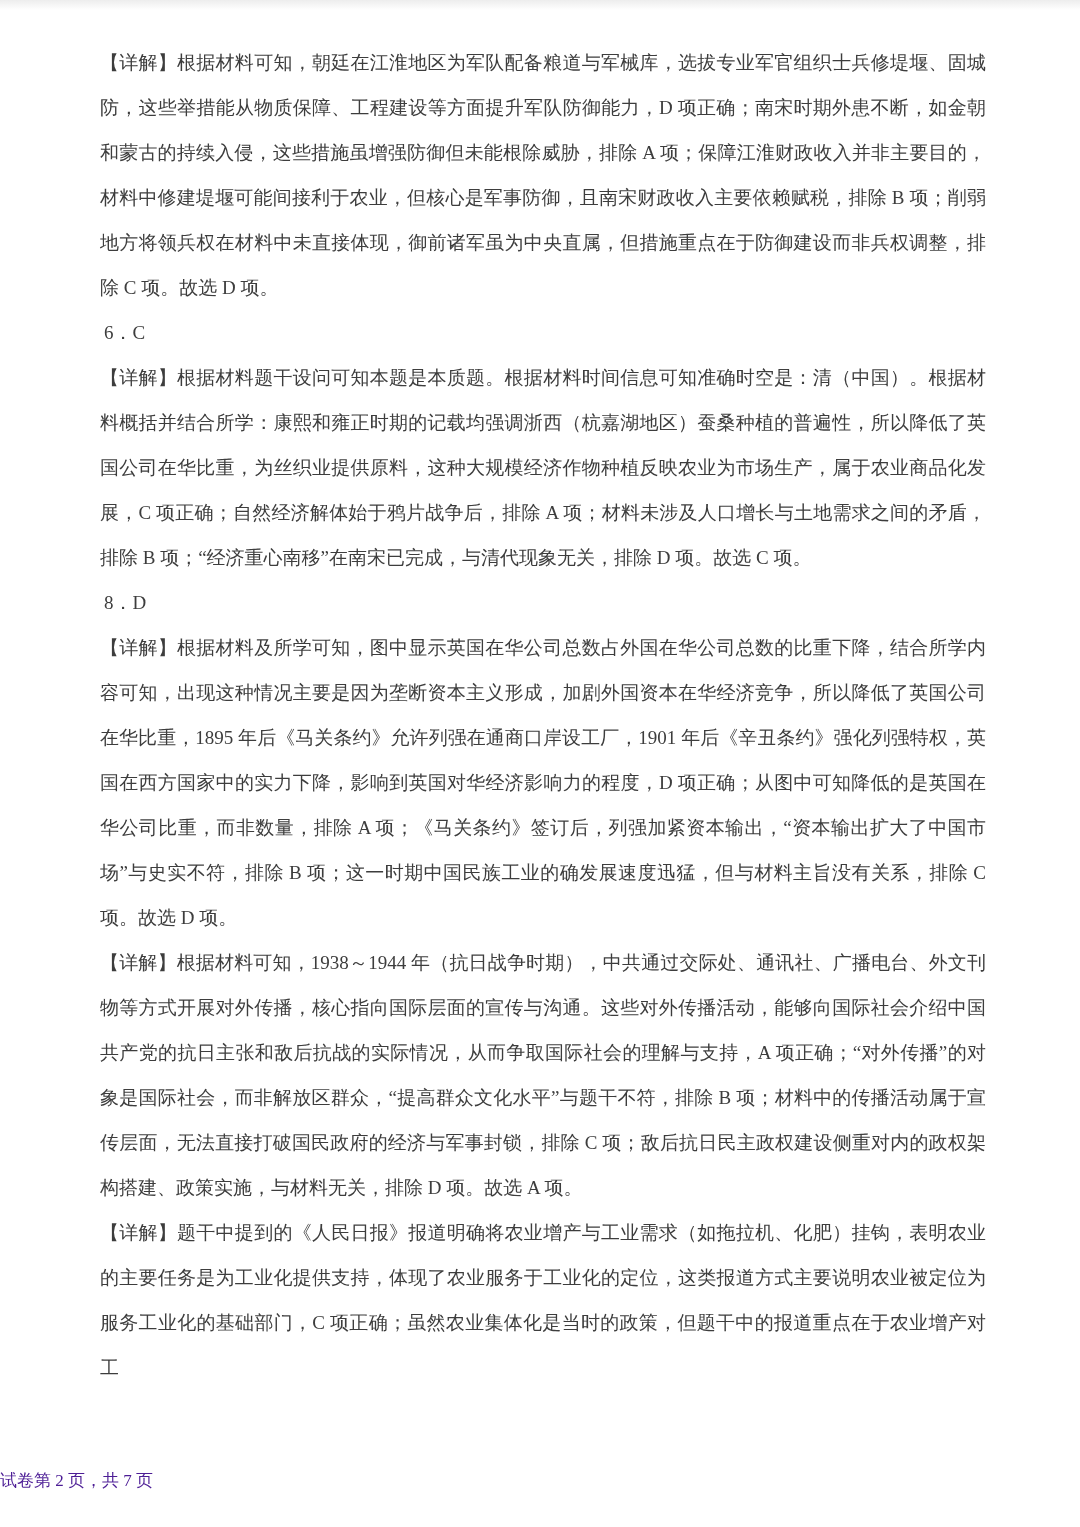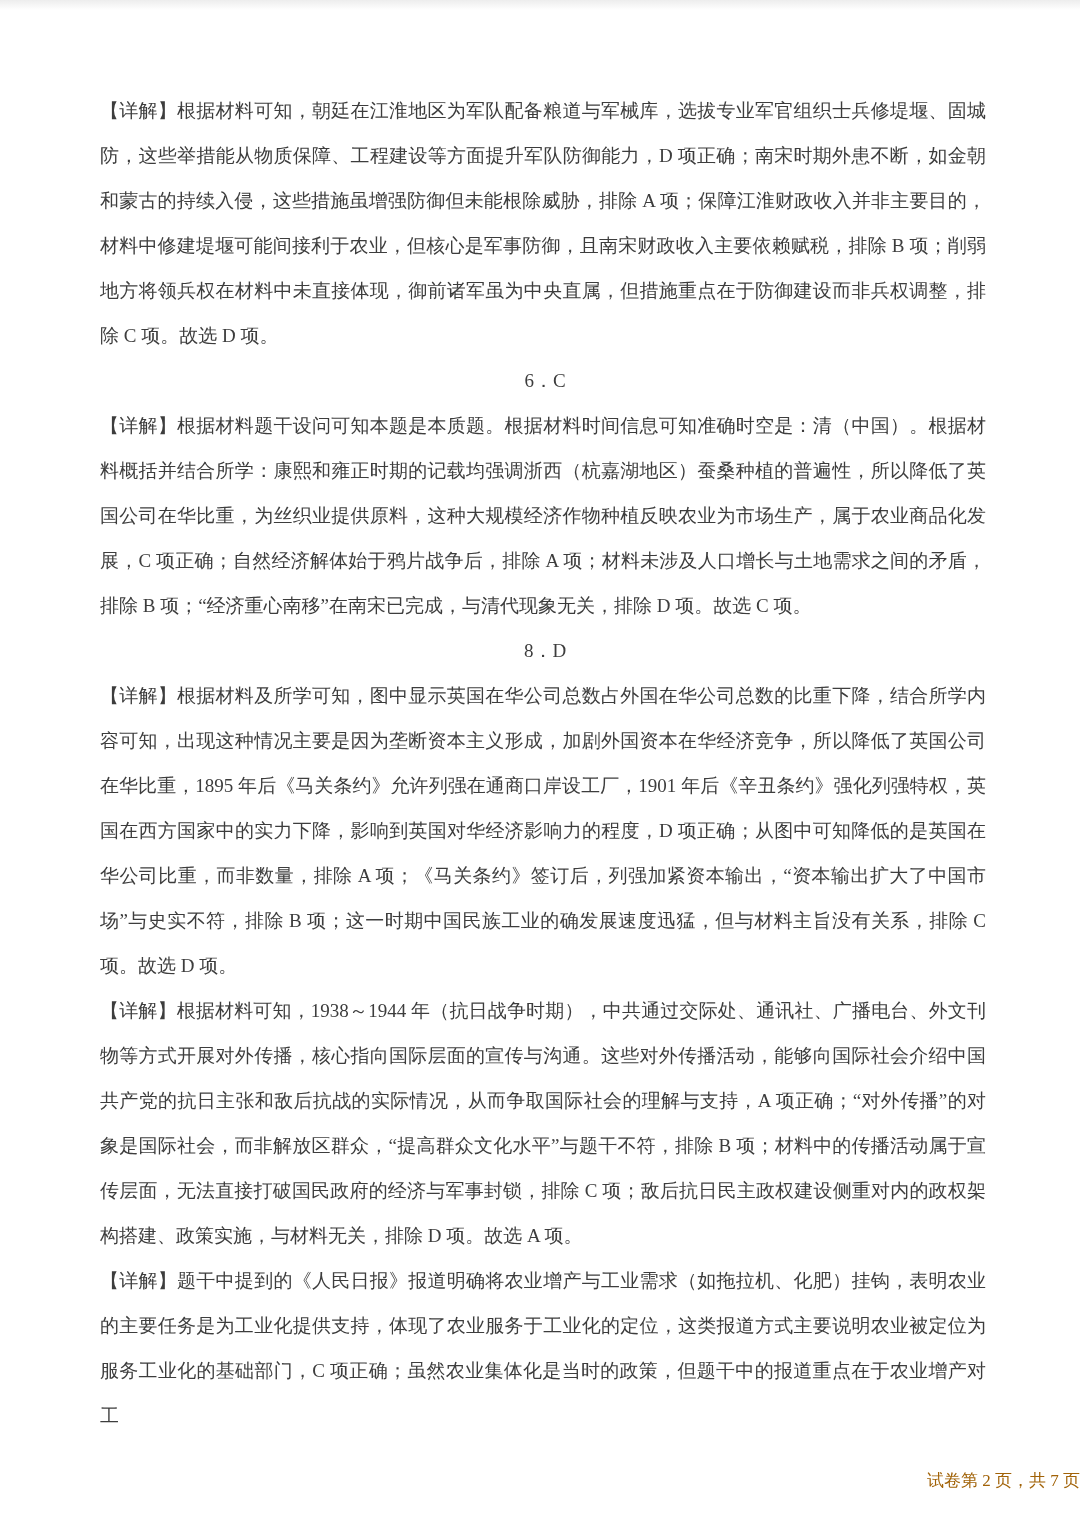--- a/index.html
+++ b/index.html
@@ -24,45 +24,45 @@
     box-sizing: border-box;
   }
   .page-top-edge {
     position: absolute;
     top: 0; left: 0; right: 0;
     height: 10px;
     background: linear-gradient(#ededed, #ffffff);
   }
   .content {
     box-sizing: border-box;
-    padding: 88px 94px 0 100px;
+    padding: 40px 94px 0 100px;
     font-size: 19px;
     line-height: 45px;
   }
   .content p {
     margin: 0;
   }
   .explanation {
     text-align: justify;
     text-justify: inter-ideograph;
     word-break: break-all;
   }
   .answer-line {
-    text-align: center;
+    text-align: left;
     padding-left: 4px;
   }
   .page-footer {
     position: absolute;
     left: 0;
     right: 0;
     bottom: 34px;
-    text-align: right;
+    text-align: left;
     font-size: 17px;
     line-height: 24px;
-    color: #a16207;
+    color: #4c1d95;
   }
 </style>
 </head>
 <body>
 
 <div class="page">
   <div class="page-top-edge"></div>
   <main class="content" id="doc-content">
       <p class="explanation">【详解】根据材料可知，朝廷在江淮地区为军队配备粮道与军械库，选拔专业军官组织士兵修堤堰、固城防，这些举措能从物质保障、工程建设等方面提升军队防御能力，D 项正确；南宋时期外患不断，如金朝和蒙古的持续入侵，这些措施虽增强防御但未能根除威胁，排除 A 项；保障江淮财政收入并非主要目的，材料中修建堤堰可能间接利于农业，但核心是军事防御，且南宋财政收入主要依赖赋税，排除 B 项；削弱地方将领兵权在材料中未直接体现，御前诸军虽为中央直属，但措施重点在于防御建设而非兵权调整，排除 C 项。故选 D 项。</p>
       <p class="answer-line">6．C</p>

